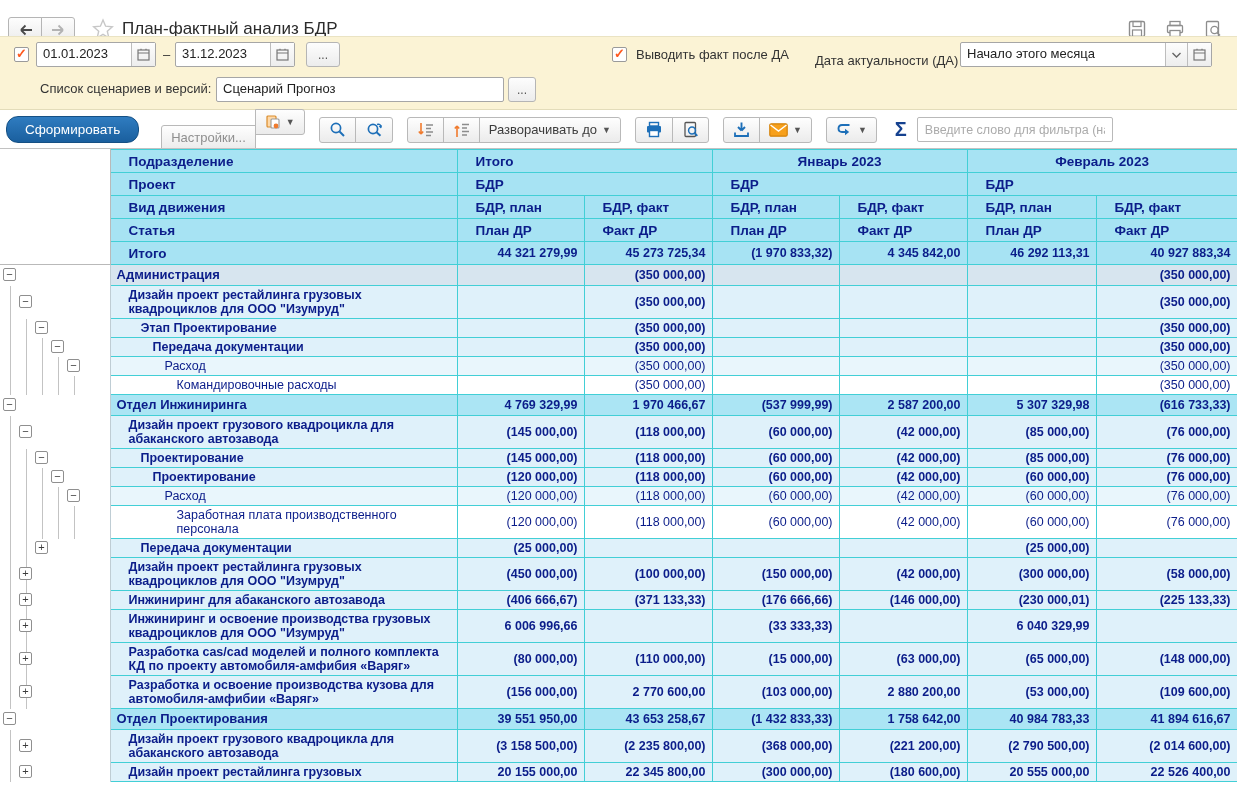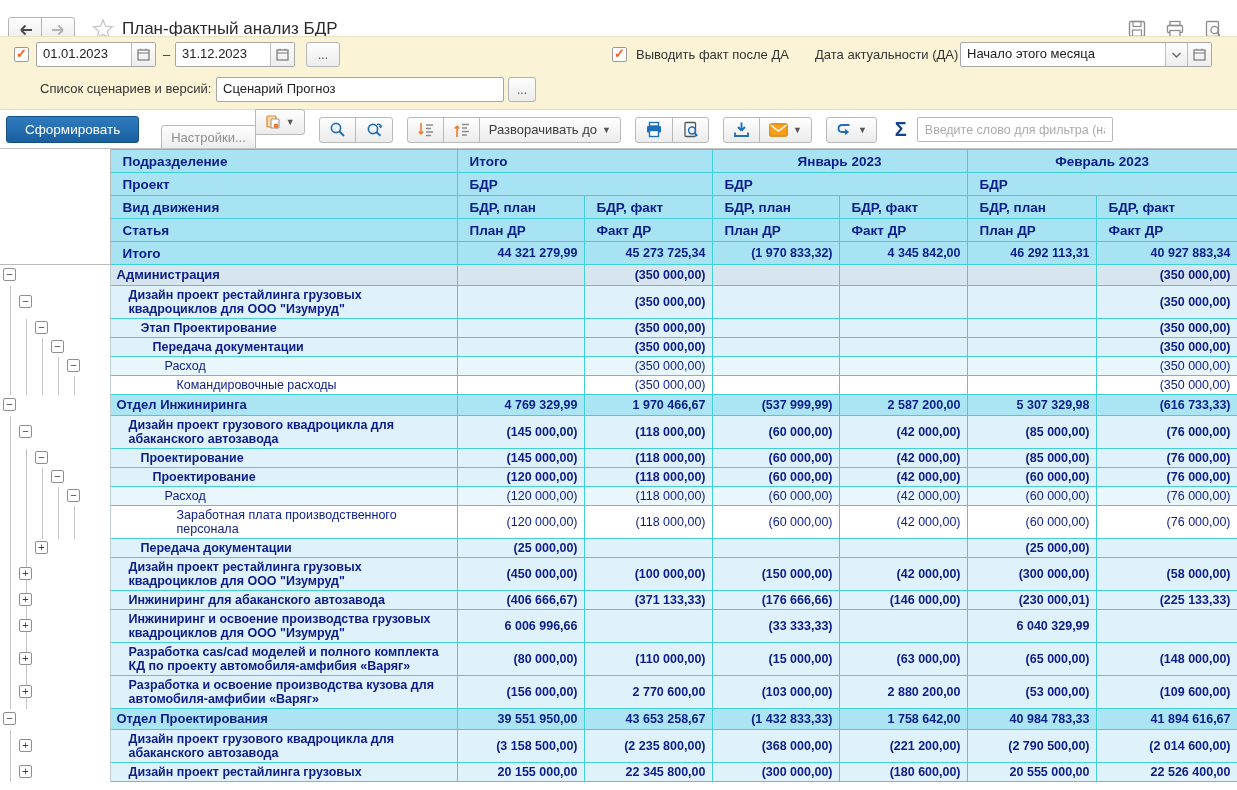--- a/index.html
+++ b/index.html
@@ -37,36 +37,36 @@
              align-items:center; padding:0 6px; }
   .tgroup { display:flex; margin-right:14px; }
   .tbtn { height:26px; border:1px solid #b9b9b9; background:linear-gradient(#fefefe,#ebebeb);
           display:inline-flex; align-items:center; justify-content:center; padding:0 9px; font-size:13px; color:#3c3c3c;
           border-radius:3px; white-space:nowrap; }
   .tgroup .tbtn + .tbtn { margin-left:-1px; border-radius:0; }
   .tgroup .tbtn:first-child { border-radius:3px 0 0 3px; }
   .tgroup .tbtn:last-child  { border-radius:0 3px 3px 0; }
   .tgroup .tbtn:only-child  { border-radius:3px; }
   .btn-primary { background:linear-gradient(#2f7cc0,#1a5f9e); border:1px solid #155084; color:#fff;
-                 font-size:13.5px; padding:0 18px; border-radius:3px; height:27px; display:inline-flex; align-items:center; }
+                 font-size:13.5px; padding:0 18px; border-radius:12px; height:27px; display:inline-flex; align-items:center; }
   .caret { font-size:9px; color:#555; margin-left:5px; }
   .sigma { font-size:20px; font-weight:bold; color:#15418f; margin:0 10px 0 4px; }
   .filter-input { flex:1; max-width:196px; height:25px; border:1px solid #b9b9b9; border-radius:2px; padding:0 7px;
                   font-size:12.5px; color:#333; font-family:"Liberation Sans",sans-serif; }
   .filter-input::placeholder { color:#ababab; }
 
   
   .grid-wrap { position:absolute; top:148px; left:0; width:1237px; height:642px; overflow:hidden;
                border-top:1px solid #c2c2c2; }
   table.report { border-collapse:collapse; table-layout:fixed; width:1237px; }
   .report td { overflow:hidden; }
   .report td.gut { border:none; border-right:1px solid #bfcdd4; position:relative; background:#fff; height:1px; }
   .report td.ghead { border-right:1px solid #b9b9b9; border-bottom:1px solid #b9b9b9; }
   .report td.hc { background:#a7e3f3; border:1px solid #42cfd6; color:#0b1d8a; font-weight:bold;
-                  font-size:13.5px; padding:2px 12px; height:23px; white-space:nowrap; }
+                  font-size:13.5px; padding:2px 18px; height:23px; white-space:nowrap; }
   .report td.hc.center { text-align:center; }
   .report td.hc.num { text-align:right; }
   .report td.name, .report td.num { border:1px solid #42cfd6; color:#0b1d8a; font-size:12.5px;
                   line-height:14px; padding:2px 6px; }
   .report td.num { text-align:right; white-space:nowrap; }
   .report tr.b .name, .report tr.b .num { font-weight:bold; }
   .report tr.lvl1 .name { font-size:13px; }
   .report tr.lvl1 td.name, .report tr.lvl1 td.num { padding-top:3px; padding-bottom:3px; }
   
   .bg-g   { background:#abe5f4; }
@@ -151,21 +151,21 @@
           <path d="M1 5 H12 M4 2 V0.8 M9 2 V0.8" stroke="#777" stroke-width="1.2"></path>
         </svg>
     </span>
   </div>
   <span class="btn-sm f-abs" style="left:306px; top:5px; width:34px;">...</span>
 
   <span class="chk f-abs" style="left:612px; top:10px;">
     <span class="tick">✓</span>
   </span>
   <span class="flabel f-abs" style="left:636px; top:10px;">Выводить факт после ДА</span>
-  <span class="flabel f-abs" style="left:815px; top:10px;">Дата актуальности (ДА)</span>
+  <span class="flabel f-abs" style="left:815px; top:16px;">Дата актуальности (ДА)</span>
   <div class="inputbox f-abs" style="left:960px; top:5px; width:252px;">
     <span class="val">Начало этого месяца</span>
     <span class="seg" style="width:22px;">
       <svg width="9" height="6" viewBox="0 0 9 6">
           <path d="M0.5 1 L4.5 5 L8.5 1" fill="none" stroke="#666" stroke-width="1.4"></path>
         </svg>
     </span>
     <span class="seg">
       <svg width="13" height="13" viewBox="0 0 13 13">
           <rect x="1" y="2" width="11" height="10" fill="none" stroke="#777" stroke-width="1.2"></rect>

